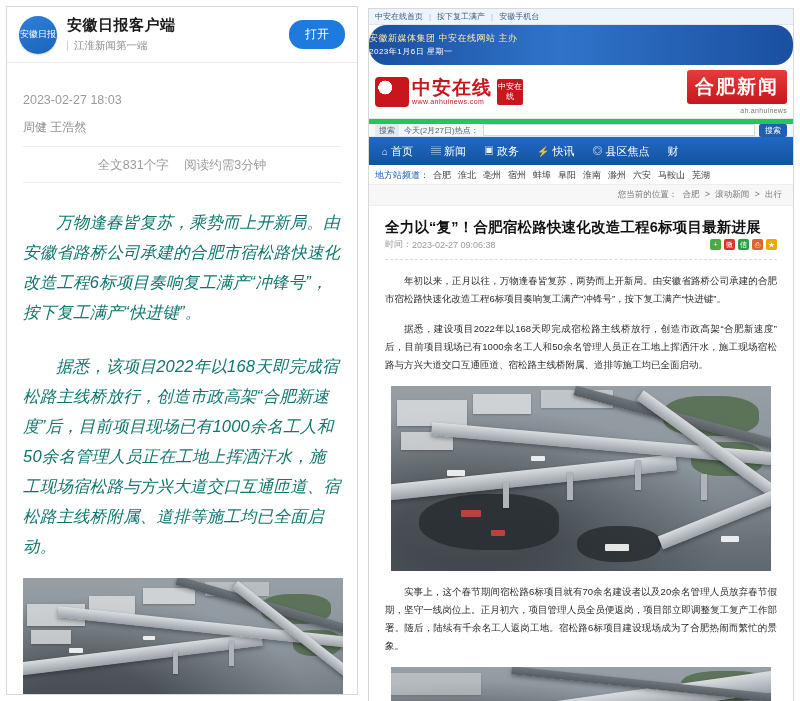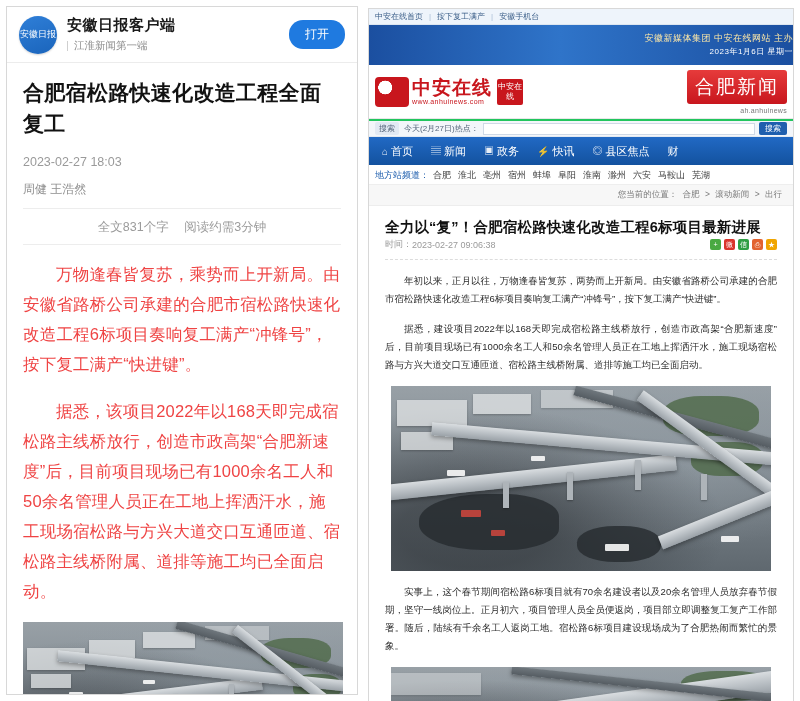--- a/index.html
+++ b/index.html
@@ -114,26 +114,27 @@
   .read-meta {
     margin-top: 10px;
     text-align: center;
     font-size: 12.5px;
     color: #9b9b9b;
     padding-bottom: 8px;
     border-bottom: 1px solid #ededed;
   }
   .read-meta span + span { margin-left: 12px; }
   .body-p {
-    margin-top: 14px;
+    margin-top: 24px;
     font-size: 16.5px;
     line-height: 30px;
-    color: #ef4444;
+    color: #0f766e;
     text-indent: 2em;
     letter-spacing: .2px;
+    font-style: italic;
   }
 
   
   .photo {
     position: relative;
     overflow: hidden;
     background: #6d737a;
   }
   .photo-left {
     margin: 14px 0 0 0;
@@ -166,25 +167,26 @@
   }
   .topbar span { margin-right: 6px; white-space: nowrap; }
   .topbar .sep { color: #a9bed6; margin-right: 6px; }
 
   .banner-ad {
     height: 40px;
     background: linear-gradient(90deg, #1b4fa0 0%, #2f74c9 45%, #1b4fa0 100%);
     color: #ffe9a8;
     display: flex;
     flex-direction: column;
-    align-items: flex-end;
+    align-items: flex-start;
     justify-content: center;
     font-size: 9px;
     line-height: 13px;
     letter-spacing: .5px;
+    border-radius: 18px;
   }
   .banner-ad .ad-line2 { color: #ffffff; font-size: 8px; }
 
   .masthead {
     height: 54px;
     background: #ffffff;
     display: flex;
     align-items: center;
     padding: 0 6px;
     box-sizing: border-box;
@@ -230,37 +232,37 @@
   }
   .masthead-right {
     margin-left: auto;
     display: flex;
     align-items: center;
   }
   .hefei-logo {
     background: linear-gradient(180deg,#e63b3b 0%, #c8161d 100%);
     color: #ffffff;
     font-size: 19px;
-    font-weight: normal;
+    font-weight: bold;
     letter-spacing: 2px;
     padding: 4px 8px;
     border-radius: 3px;
   }
   .hefei-en {
     font-size: 7px;
     color: #777;
     margin-top: 3px;
     text-align: right;
     letter-spacing: .3px;
   }
 
   .searchbar {
     height: 18px;
     background: #f3f6fa;
-    border-top: 2px solid #22c55e;
+    border-top: 5px solid #22c55e;
     border-bottom: 1px solid #e3e9f1;
     display: flex;
     align-items: center;
     padding: 0 6px;
     font-size: 8px;
     color: #55657a;
     box-sizing: border-box;
   }
   .searchbar .chip {
     background: #e2e9f3;
@@ -457,21 +459,20 @@
         <div class="app-title">安徽日报客户端</div>
         <div class="app-subtitle">
           <span class="divider-bar"></span>
           <span>江淮新闻第一端</span>
         </div>
       </div>
       <button class="open-btn">打开</button>
     </div>
 
     <div class="article">
-      <div class="headline">合肥宿松路快速化改造工程全面复工</div>
       <div class="pub-date">2023-02-27 18:03</div>
       <div class="authors">周健 王浩然</div>
       <div class="read-meta">
         <span>全文831个字</span>
         <span>阅读约需3分钟</span>
       </div>
       <p class="body-p">万物逢春皆复苏，乘势而上开新局。由安徽省路桥公司承建的合肥市宿松路快速化改造工程6标项目奏响复工满产“冲锋号”，按下复工满产“快进键”。</p>
       <p class="body-p">据悉，该项目2022年以168天即完成宿松路主线桥放行，创造市政高架“合肥新速度”后，目前项目现场已有1000余名工人和50余名管理人员正在工地上挥洒汗水，施工现场宿松路与方兴大道交口互通匝道、宿松路主线桥附属、道排等施工均已全面启动。</p>
 
       <div class="photo photo-left">

